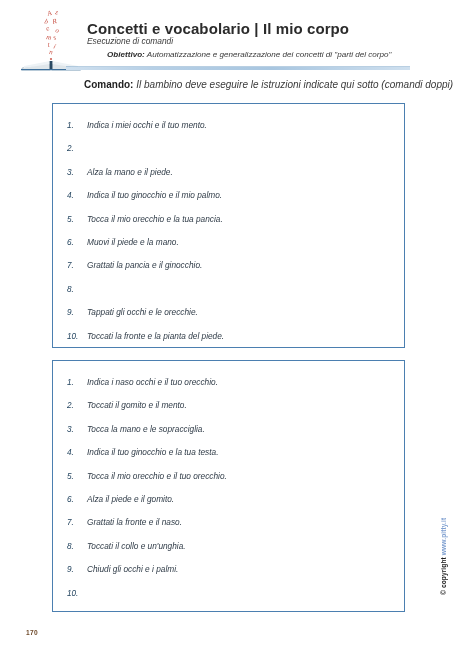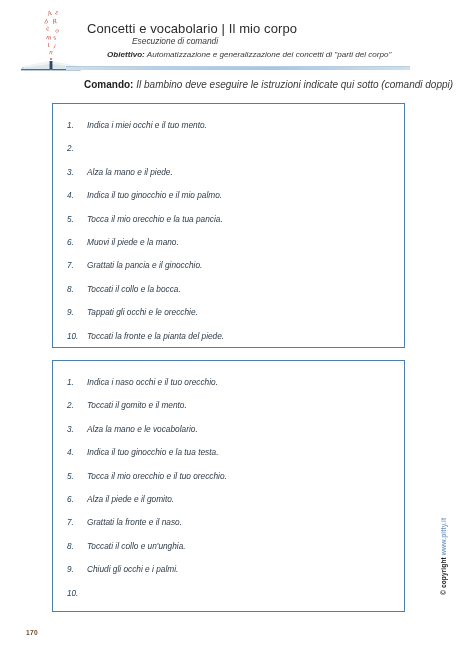--- a/index.html
+++ b/index.html
@@ -34,34 +34,33 @@
     width: 62px;
     height: 66px;
   }
   #header-text {
     position: absolute;
     left: 87px;
     top: 22px;
     width: 320px;
   }
   .hdr-title {
-    font-size: 13px;
-    font-weight: normal;
+    font-size: 15px;
+    font-weight: bold;
     color: #2b2b2b;
     letter-spacing: 0.1px;
     line-height: 13px;
     white-space: nowrap;
   }
   .hdr-sub {
     font-size: 8.4px;
     font-style: italic;
     color: #3a3a3a;
     line-height: 13px;
     white-space: nowrap;
-    margin-left: 45px;
   }
   .hdr-obj {
     font-size: 8.1px;
     font-style: italic;
     color: #3a3a3a;
     line-height: 13px;
     white-space: nowrap;
     margin-left: 20px;
   }
   .hdr-obj b {
@@ -255,21 +254,20 @@
         <li class="item">
           <span class="item-num">6.</span>
           <span class="item-text">Muovi il piede e la mano.</span>
         </li>
         <li class="item">
           <span class="item-num">7.</span>
           <span class="item-text">Grattati la pancia e il ginocchio.</span>
         </li>
         <li class="item">
           <span class="item-num">8.</span>
-          <span class="item-text">Toccati il collo e la bocca.</span>
         </li>
         <li class="item">
           <span class="item-num">9.</span>
           <span class="item-text">Tappati gli occhi e le orecchie.</span>
         </li>
         <li class="item">
           <span class="item-num">10.</span>
           <span class="item-text">Toccati la fronte e la pianta del piede.</span>
         </li>
       </ul>
@@ -280,21 +278,21 @@
         <li class="item">
           <span class="item-num">1.</span>
           <span class="item-text">Indica i naso occhi e il tuo orecchio.</span>
         </li>
         <li class="item">
           <span class="item-num">2.</span>
           <span class="item-text">Toccati il gomito e il mento.</span>
         </li>
         <li class="item">
           <span class="item-num">3.</span>
-          <span class="item-text">Alza la mano e le vocabolario.</span>
+          <span class="item-text">Tocca la mano e le sopracciglia.</span>
         </li>
         <li class="item">
           <span class="item-num">4.</span>
           <span class="item-text">Indica il tuo ginocchio e la tua testa.</span>
         </li>
         <li class="item">
           <span class="item-num">5.</span>
           <span class="item-text">Tocca il mio orecchio e il tuo orecchio.</span>
         </li>
         <li class="item">

